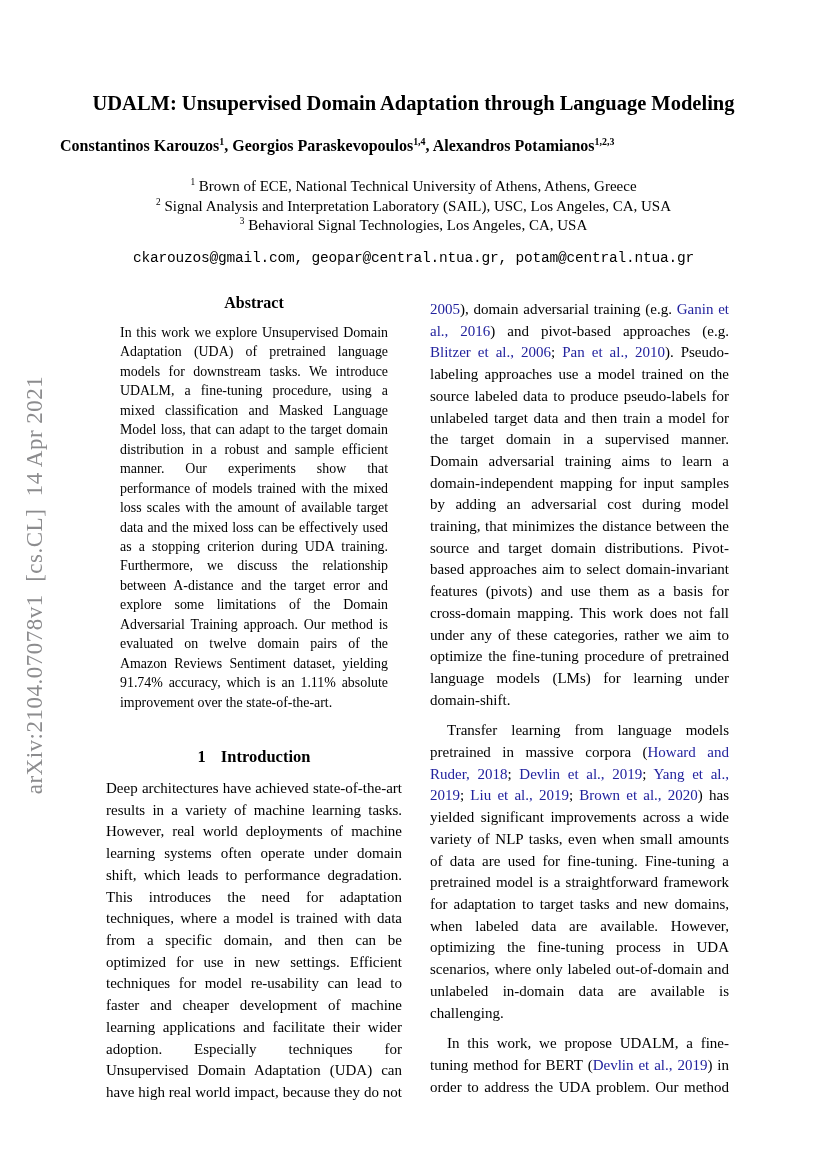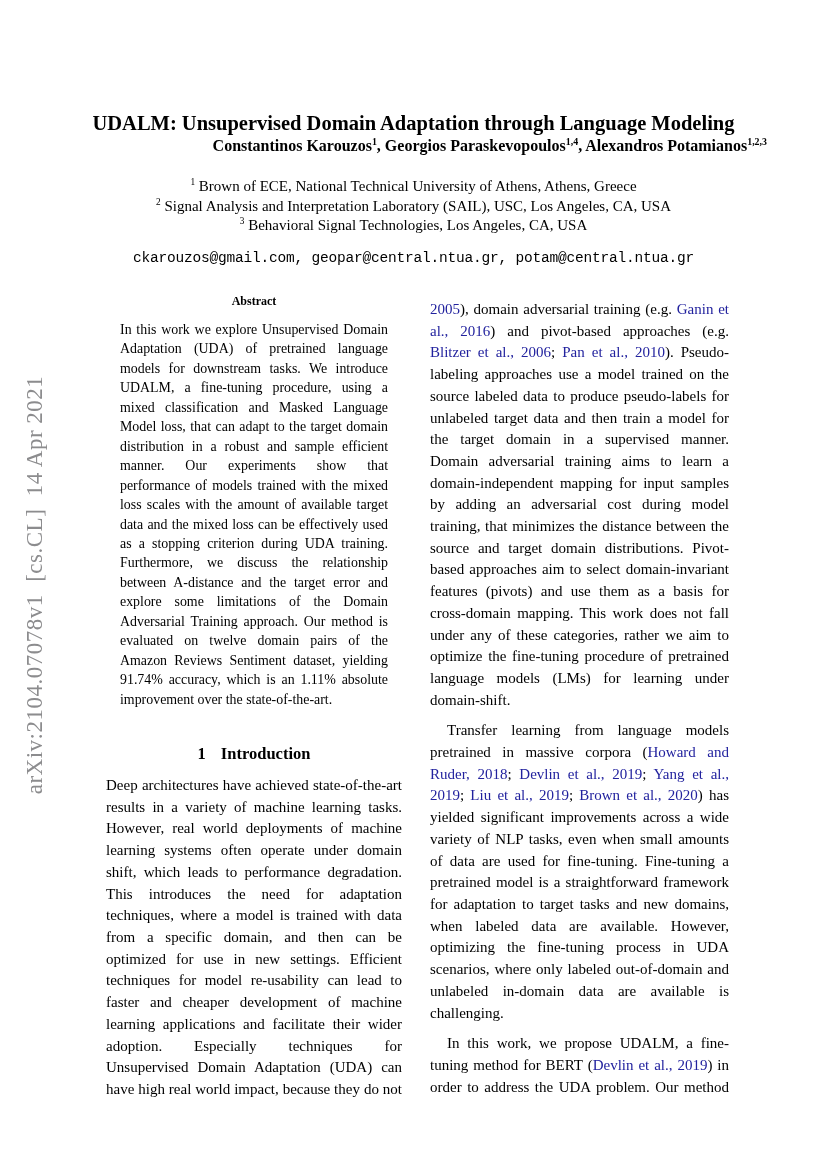--- a/index.html
+++ b/index.html
@@ -32,26 +32,25 @@
   }
 
   
   .title {
     position: absolute;
     top: 90px; left: 60px; right: 60px;
     text-align: center;
     font-size: 20.5px;
     font-weight: bold;
     line-height: 26px;
-    margin-top: 20px;
   }
   .authors {
     position: absolute;
     top: 137px; left: 60px; right: 60px;
-    text-align: right;
+    text-align: left;
     font-size: 16px;
     font-weight: bold;
   }
   .affiliations {
     position: absolute;
     top: 177px; left: 40px; right: 40px;
     text-align: center;
     font-size: 15px;
     line-height: 19.6px;
   }
@@ -72,21 +71,21 @@
     height: 812px;
     overflow: hidden;
     text-align: justify;
   }
   .col-left  { left: 97px;  width: 314px; }
   .col-right { left: 421px; width: 317px; }
 
   .abstract-heading {
     margin: 4px 0 11px 0;
     text-align: center;
-    font-size: 12px;
+    font-size: 16px;
     font-weight: bold;
   }
   .abstract-body {
     margin: 0 23px 0 23px;
     font-size: 13.9px;
     line-height: 19.45px;
     text-align: justify;
   }
   .section-heading {
     margin: 35px 0 11px 0;

